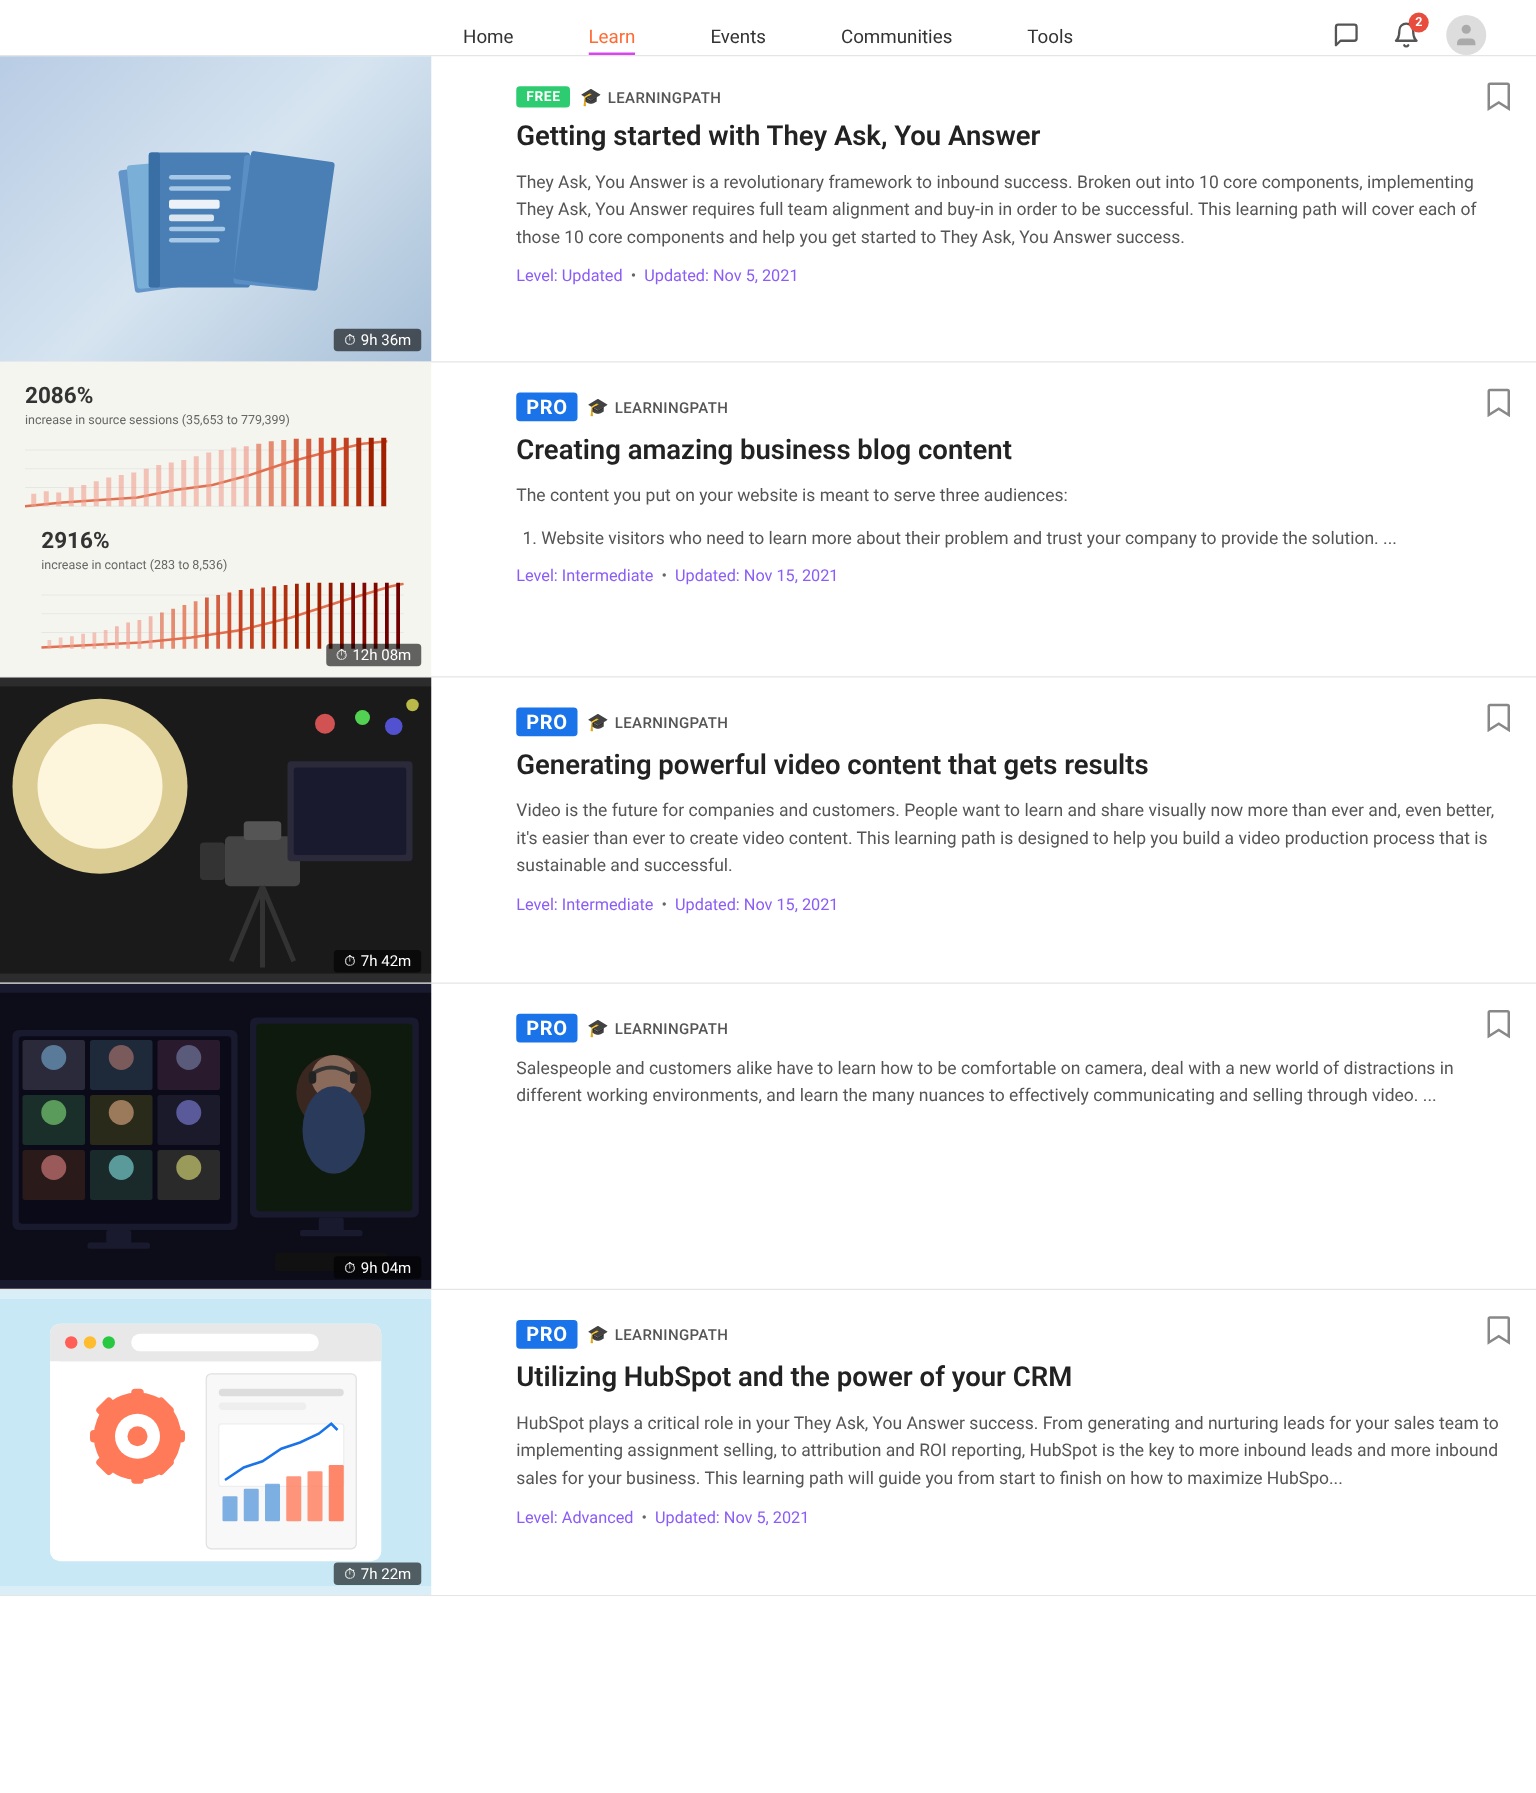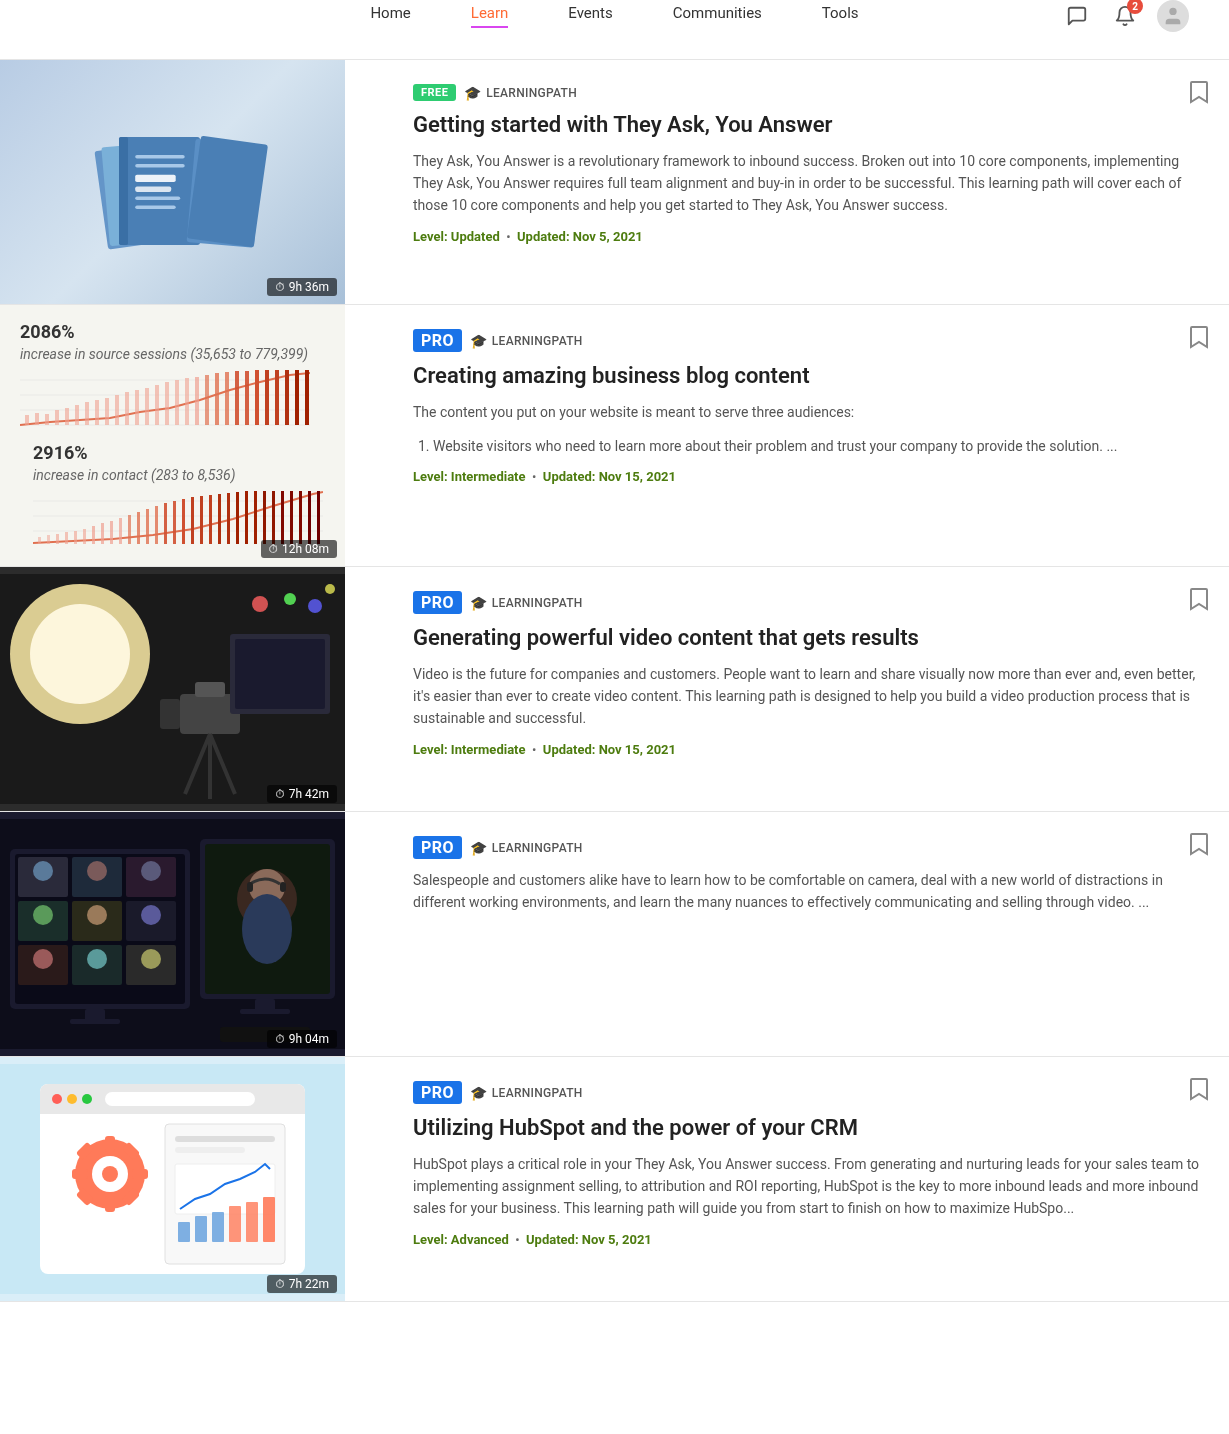--- a/index.html
+++ b/index.html
@@ -1,25 +1,25 @@
 <!DOCTYPE html>
 <html><head>
   <meta charset="utf-8">
   <style>
     * { box-sizing: border-box; margin: 0; padding: 0; }
     body { font-family: -apple-system, BlinkMacSystemFont, 'Segoe UI', Roboto, sans-serif; background: #fff; color: #333; }
 
     
     .nav {
       display: flex;
-      align-items: flex-start;
+      align-items: flex-end;
       justify-content: center;
       border-bottom: 1px solid #e5e5e5;
       padding: 0 40px;
-      height: 60px;
+      height: 45px;
       position: relative;
     }
     .nav-links {
       display: flex;
       gap: 60px;
     }
     .nav-link {
       font-size: 15px;
       color: #333;
       cursor: pointer;
@@ -147,22 +147,22 @@
       font-size: 14px;
       color: #555;
       line-height: 1.6;
       margin-bottom: 12px;
     }
     .card-meta {
       font-size: 13px;
       color: #666;
     }
     .card-meta span {
-      font-weight: 700;
-      color: #4d7c0f;
+      font-weight: 400;
+      color: #8b5cf6;
     }
     .card-bookmark {
       position: absolute;
       top: 20px;
       right: 20px;
       cursor: pointer;
       color: #888;
       font-size: 20px;
     }
 
@@ -200,24 +200,23 @@
     }
 
     
     .chart-label {
       font-size: 18px;
       font-weight: bold;
       color: #333;
       margin-bottom: 4px;
     }
     .chart-sublabel {
-      font-size: 14px;
+      font-size: 10px;
       color: #666;
       margin-bottom: 8px;
-      font-style: italic;
     }
 
     .dot-bullet {
       list-style: decimal;
       margin-left: 20px;
     }
     .dot-bullet li {
       font-size: 14px;
       color: #555;
       line-height: 1.6;

